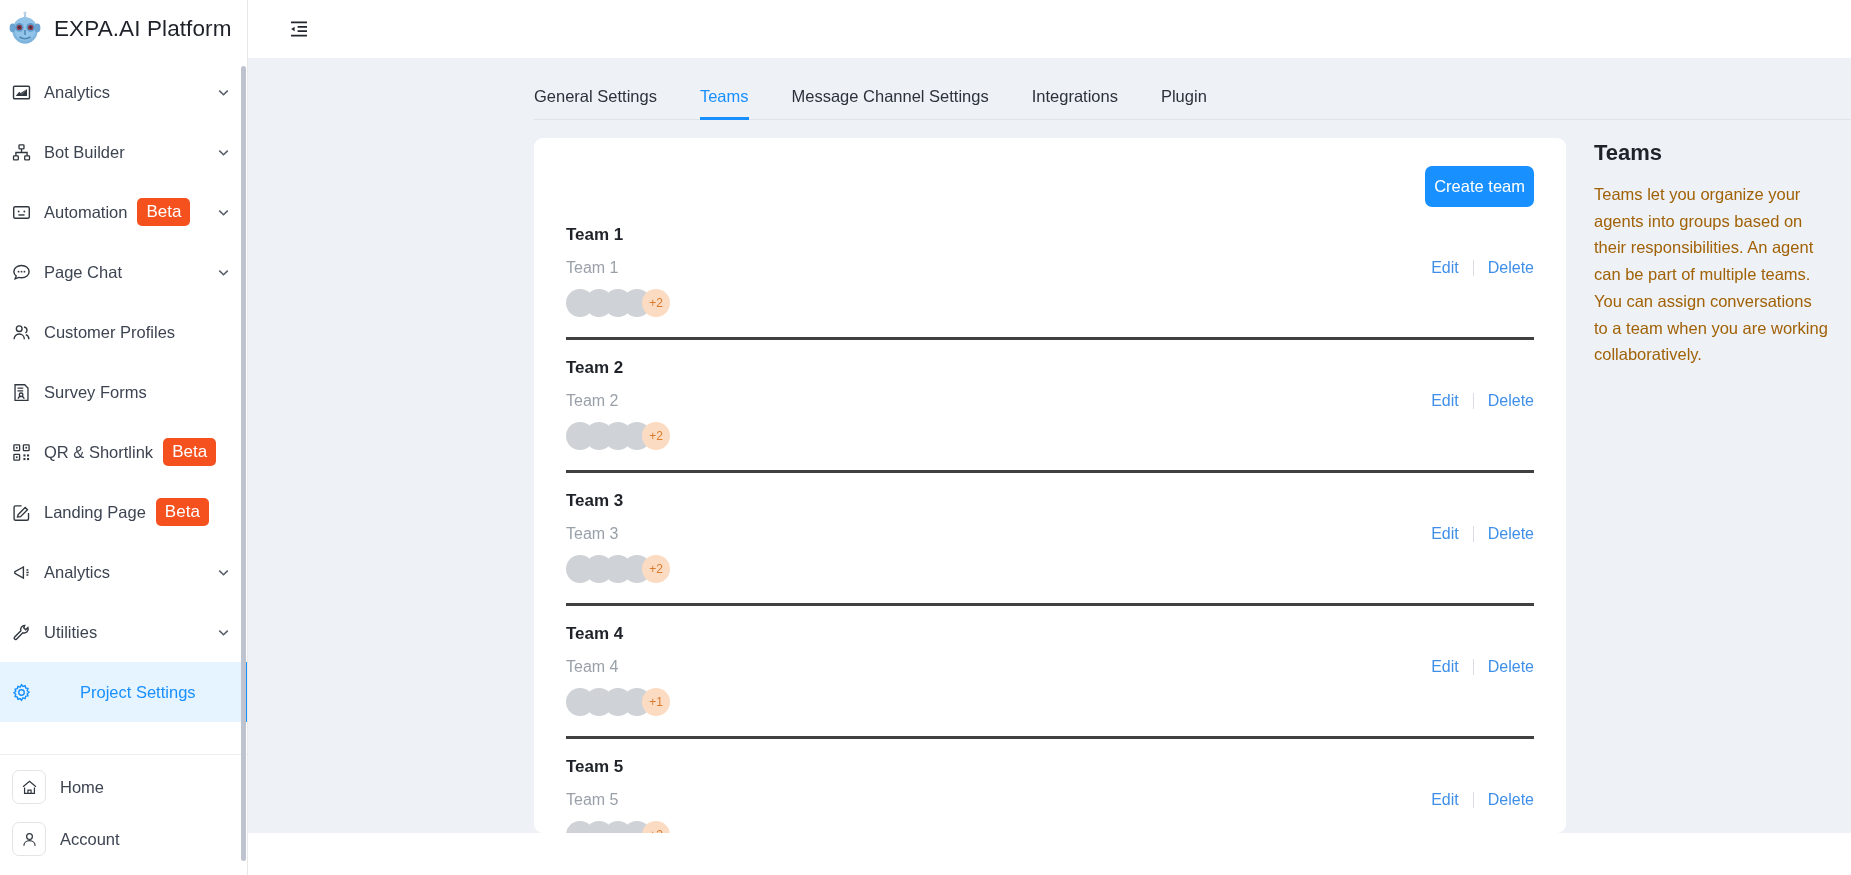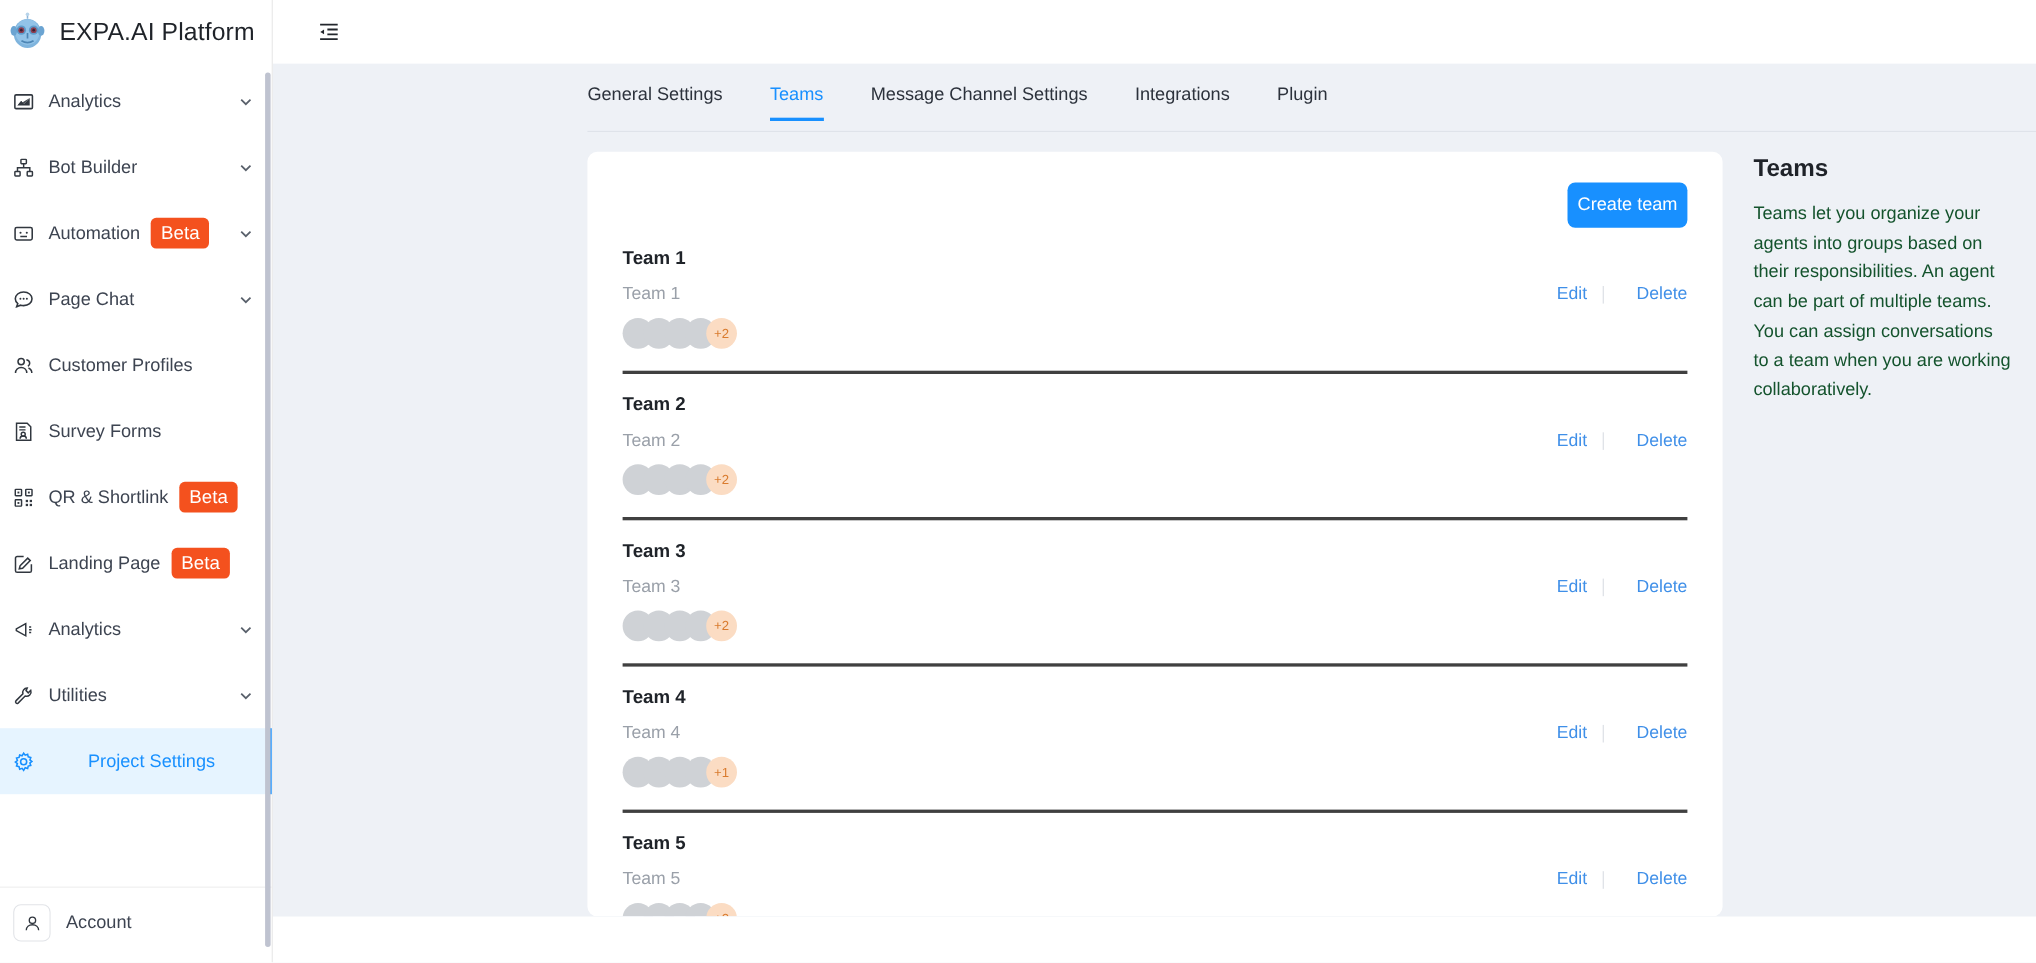--- a/index.html
+++ b/index.html
@@ -56,21 +56,21 @@
     background: #bfc3d0; border-radius: 3px;
   }
 
   
   #right { flex: 1 1 auto; display: flex; flex-direction: column; min-width: 0; background: #eef1f6; }
   #topbar { height: 58px; background: #ffffff; display: flex; align-items: center; padding-left: 36px; flex: 0 0 58px; }
   .collapse-btn { width: 30px; height: 30px; display: flex; align-items: center; justify-content: center; cursor: pointer; color: #22262c; }
 
   #workspace { flex: 1 1 auto; background: #eef1f6; display: flex; flex-direction: column; min-height: 0; overflow: hidden; }
 
-  .tabs { display: flex; align-items: flex-end; padding: 0 0 11px 286px; height: 62px; flex: 0 0 62px; position: relative; }
+  .tabs { display: flex; align-items: flex-end; padding: 0 0 1px 286px; height: 62px; flex: 0 0 62px; position: relative; }
   .tabs::after {
     content: ""; position: absolute; left: 286px; right: 0; bottom: 0; height: 1px; background: #dfe3ea;
   }
   .tab {
     font-size: 16.5px; color: #2c323c; padding: 0 0 13px; margin-right: 43px;
     cursor: pointer; position: relative; white-space: nowrap;
   }
   .tab.active { color: #1890ff; }
   .tab.active::after {
     content: ""; position: absolute; left: 0; right: 0; bottom: -1px; height: 3px;
@@ -88,34 +88,34 @@
     font-size: 16.5px; padding: 11px 9px; cursor: pointer;
     font-family: "Liberation Sans", sans-serif;
   }
 
   .team-row { padding: 18px 0 0; border-bottom: 3px solid #404040; }
   .team-row:last-child { border-bottom: none; }
   .team-name { font-size: 17px; font-weight: bold; color: #1f2329; }
   .team-mid { display: flex; align-items: center; justify-content: space-between; margin-top: 14px; }
   .team-desc { font-size: 16px; color: #9aa0a9; }
   .team-actions { display: flex; align-items: center; gap: 14px; }
-  .act-link { font-size: 16px; color: #3f8fe8; cursor: pointer; margin-left: 16px; }
+  .act-link { font-size: 16px; color: #3f8fe8; cursor: pointer; }
   .act-sep { width: 1px; height: 16px; background: #d9dde3; }
 
   .avatars { display: flex; align-items: center; margin-top: 12px; padding-bottom: 20px; }
   .av { width: 28px; height: 28px; border-radius: 50%; background: #cfd2d6; margin-right: -9px; }
   .av-more {
     width: 28px; height: 28px; border-radius: 50%; background: #fbdcc3;
     color: #d97b2e; font-size: 12px; display: flex; align-items: center;
     justify-content: center; position: relative; z-index: 2;
   }
 
   .aside { flex: 1 1 auto; padding: 2px 22px 0 0; min-width: 0; }
   .aside-title { font-size: 22px; color: #1f2329; font-weight: bold; }
-  .aside-text { font-size: 16.5px; color: #14532d; line-height: 1.62; margin-top: 15px; max-width: 506px; }
+  .aside-text { font-size: 16.5px; color: #a16207; line-height: 1.62; margin-top: 15px; max-width: 506px; }
 </style>
 </head>
 <body>
 
 <div id="app">
 
   <div id="sidebar">
 
     <div class="brand">
       <div class="brand-logo">
@@ -301,20 +301,30 @@
           </svg>
         </span>
         <span class="lbl">Project Settings</span>
       </div>
     </div>
 
     <div class="nav-foot">
       <div class="foot-item">
         <span class="foot-box">
           <svg width="17" height="17" viewBox="0 0 20 20" fill="none" stroke="currentColor" stroke-width="1.45">
+            <path d="M2.4 9.2 L10 2.8 l7.6 6.4"></path>
+            <path d="M4.2 10 v7 h11.6 v-7"></path>
+            <path d="M8.2 17 v-4 h3.6 v4"></path>
+          </svg>
+        </span>
+        <span class="lbl">Home</span>
+      </div>
+      <div class="foot-item">
+        <span class="foot-box">
+          <svg width="17" height="17" viewBox="0 0 20 20" fill="none" stroke="currentColor" stroke-width="1.45">
             <circle cx="10" cy="6.6" r="3.4"></circle>
             <path d="M3.4 17.4 c0 -3.6 2.9 -6 6.6 -6 3.7 0 6.6 2.4 6.6 6"></path>
           </svg>
         </span>
         <span class="lbl">Account</span>
       </div>
     </div>
 
     <div class="sb-scroll"></div>
   </div>

